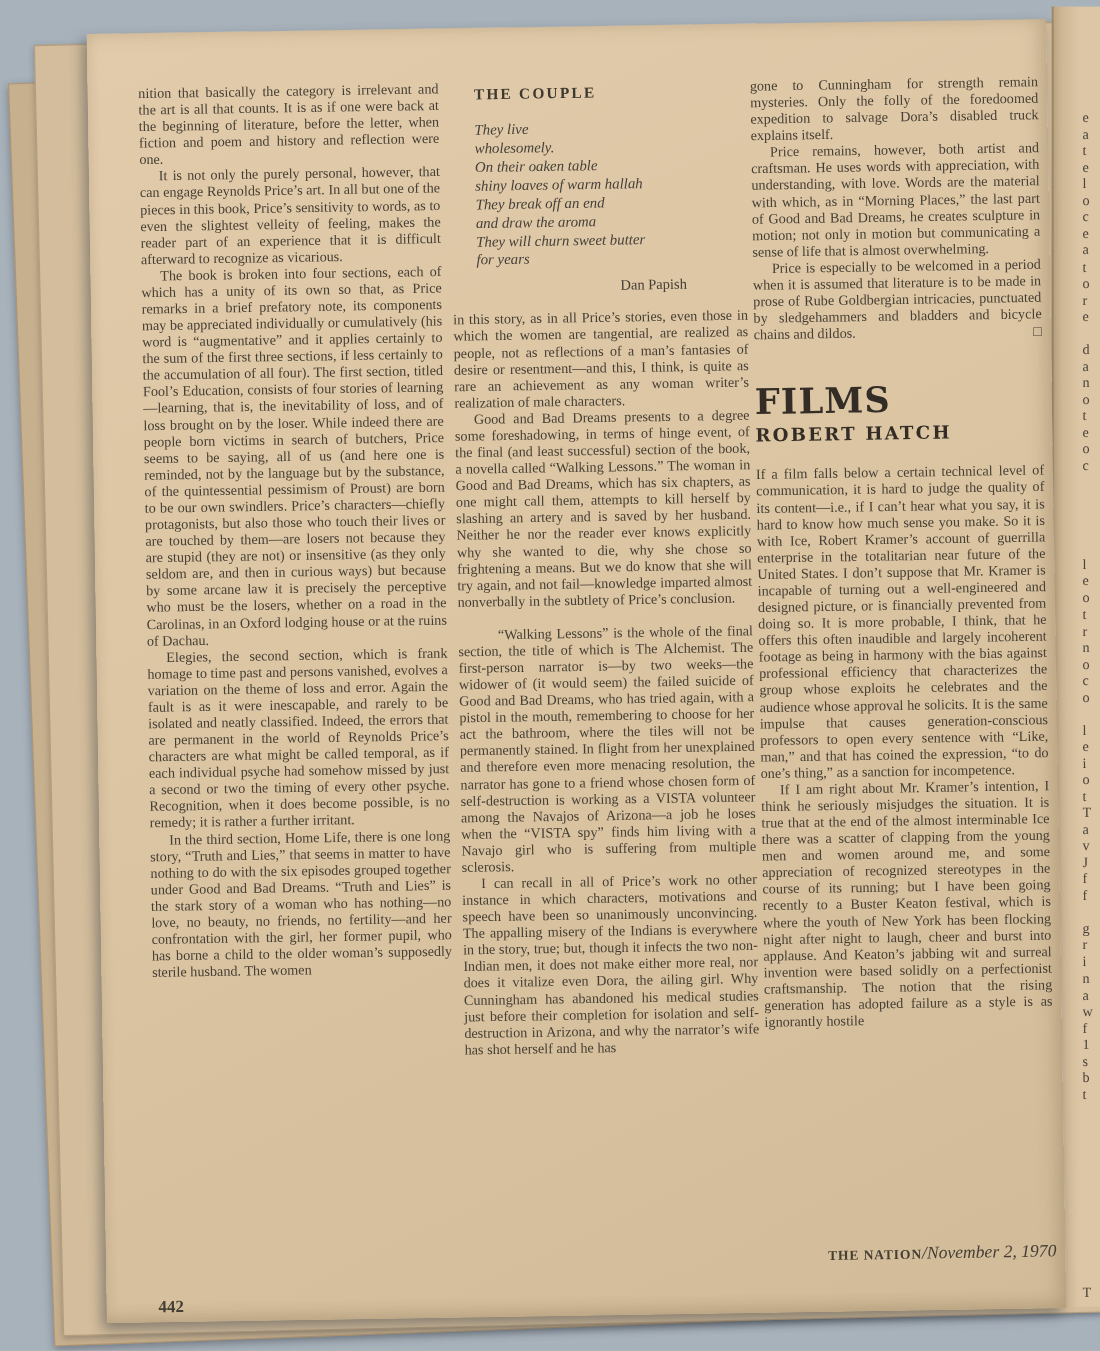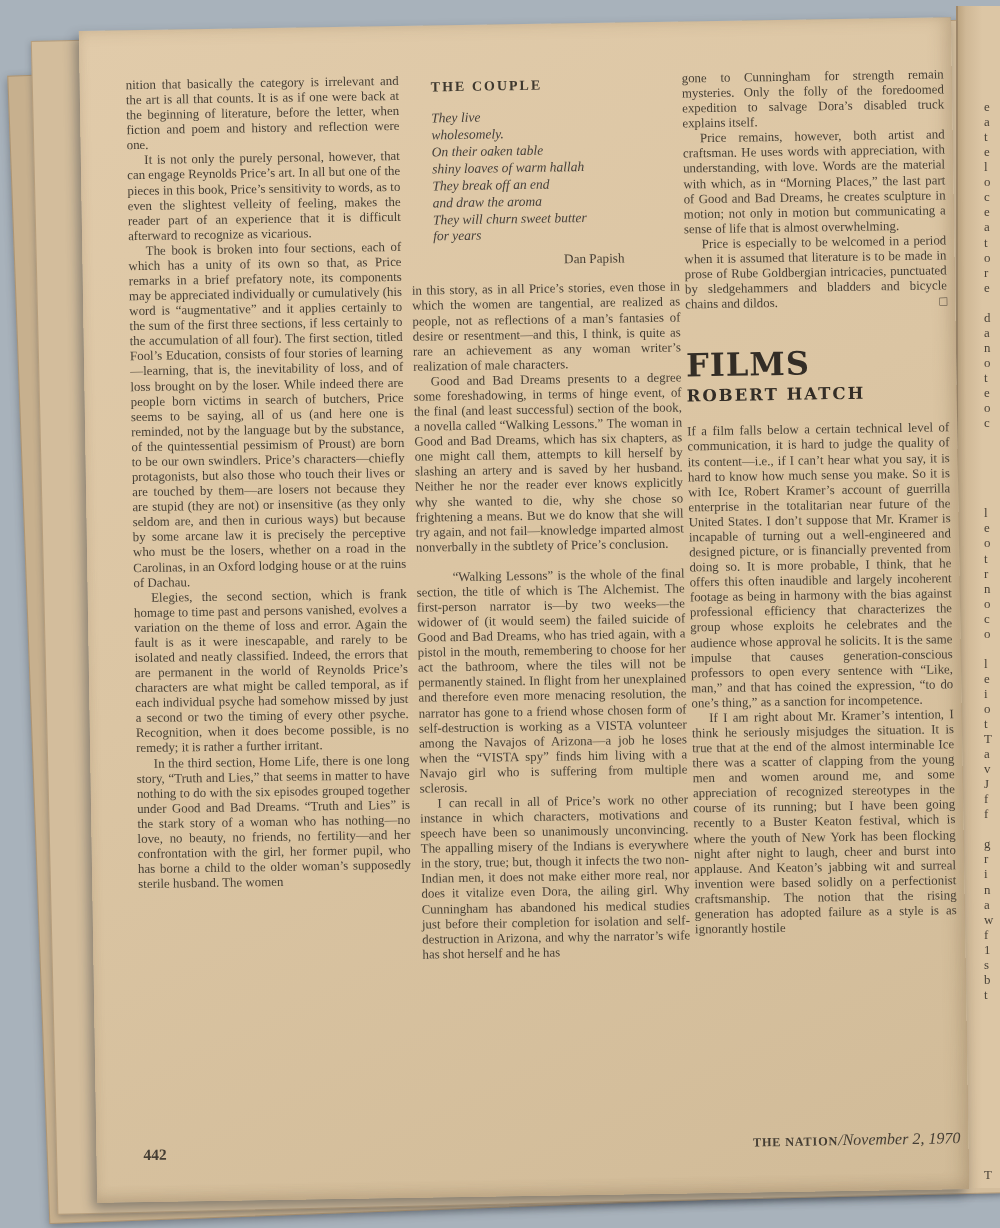--- a/index.html
+++ b/index.html
@@ -47,21 +47,21 @@
   .poem-author{text-align:right;margin:8px 55px 0 0;font-size:13.2px;}
   .col-2 .body-text{margin-top:15px;}
 
   .films{margin-top:46px;}
   .films-title{font-family:"DejaVu Serif", serif;font-weight:bold;font-size:32px;letter-spacing:1px;margin:0;color:#332d26;}
   .films-byline{font-family:"DejaVu Serif", serif;font-weight:bold;font-size:16.5px;letter-spacing:2px;margin:15px 0 0 0;color:#332d26;}
   .films .body-text{margin-top:21px;}
 
   .end-mark{float:right;font-size:13px;line-height:15.08px;}
 
-  .footer-left{position:absolute;left:47px;top:1116px;font-weight:bold;font-size:15.5px;color:#453e34;}
+  .footer-left{position:absolute;left:47px;top:1150px;font-weight:bold;font-size:15.5px;color:#453e34;}
   .footer-right{position:absolute;left:520px;top:1112px;width:344px;text-align:right;color:#453e34;white-space:nowrap;}
   .footer-right .pub{font-size:12.3px;font-weight:bold;letter-spacing:0.8px;}
   .footer-right .date{font-style:italic;font-size:16px;}
 </style>
 </head>
 <body>
 
 <div class="canvas">
 
   <div class="sheet sheet-3"></div>

